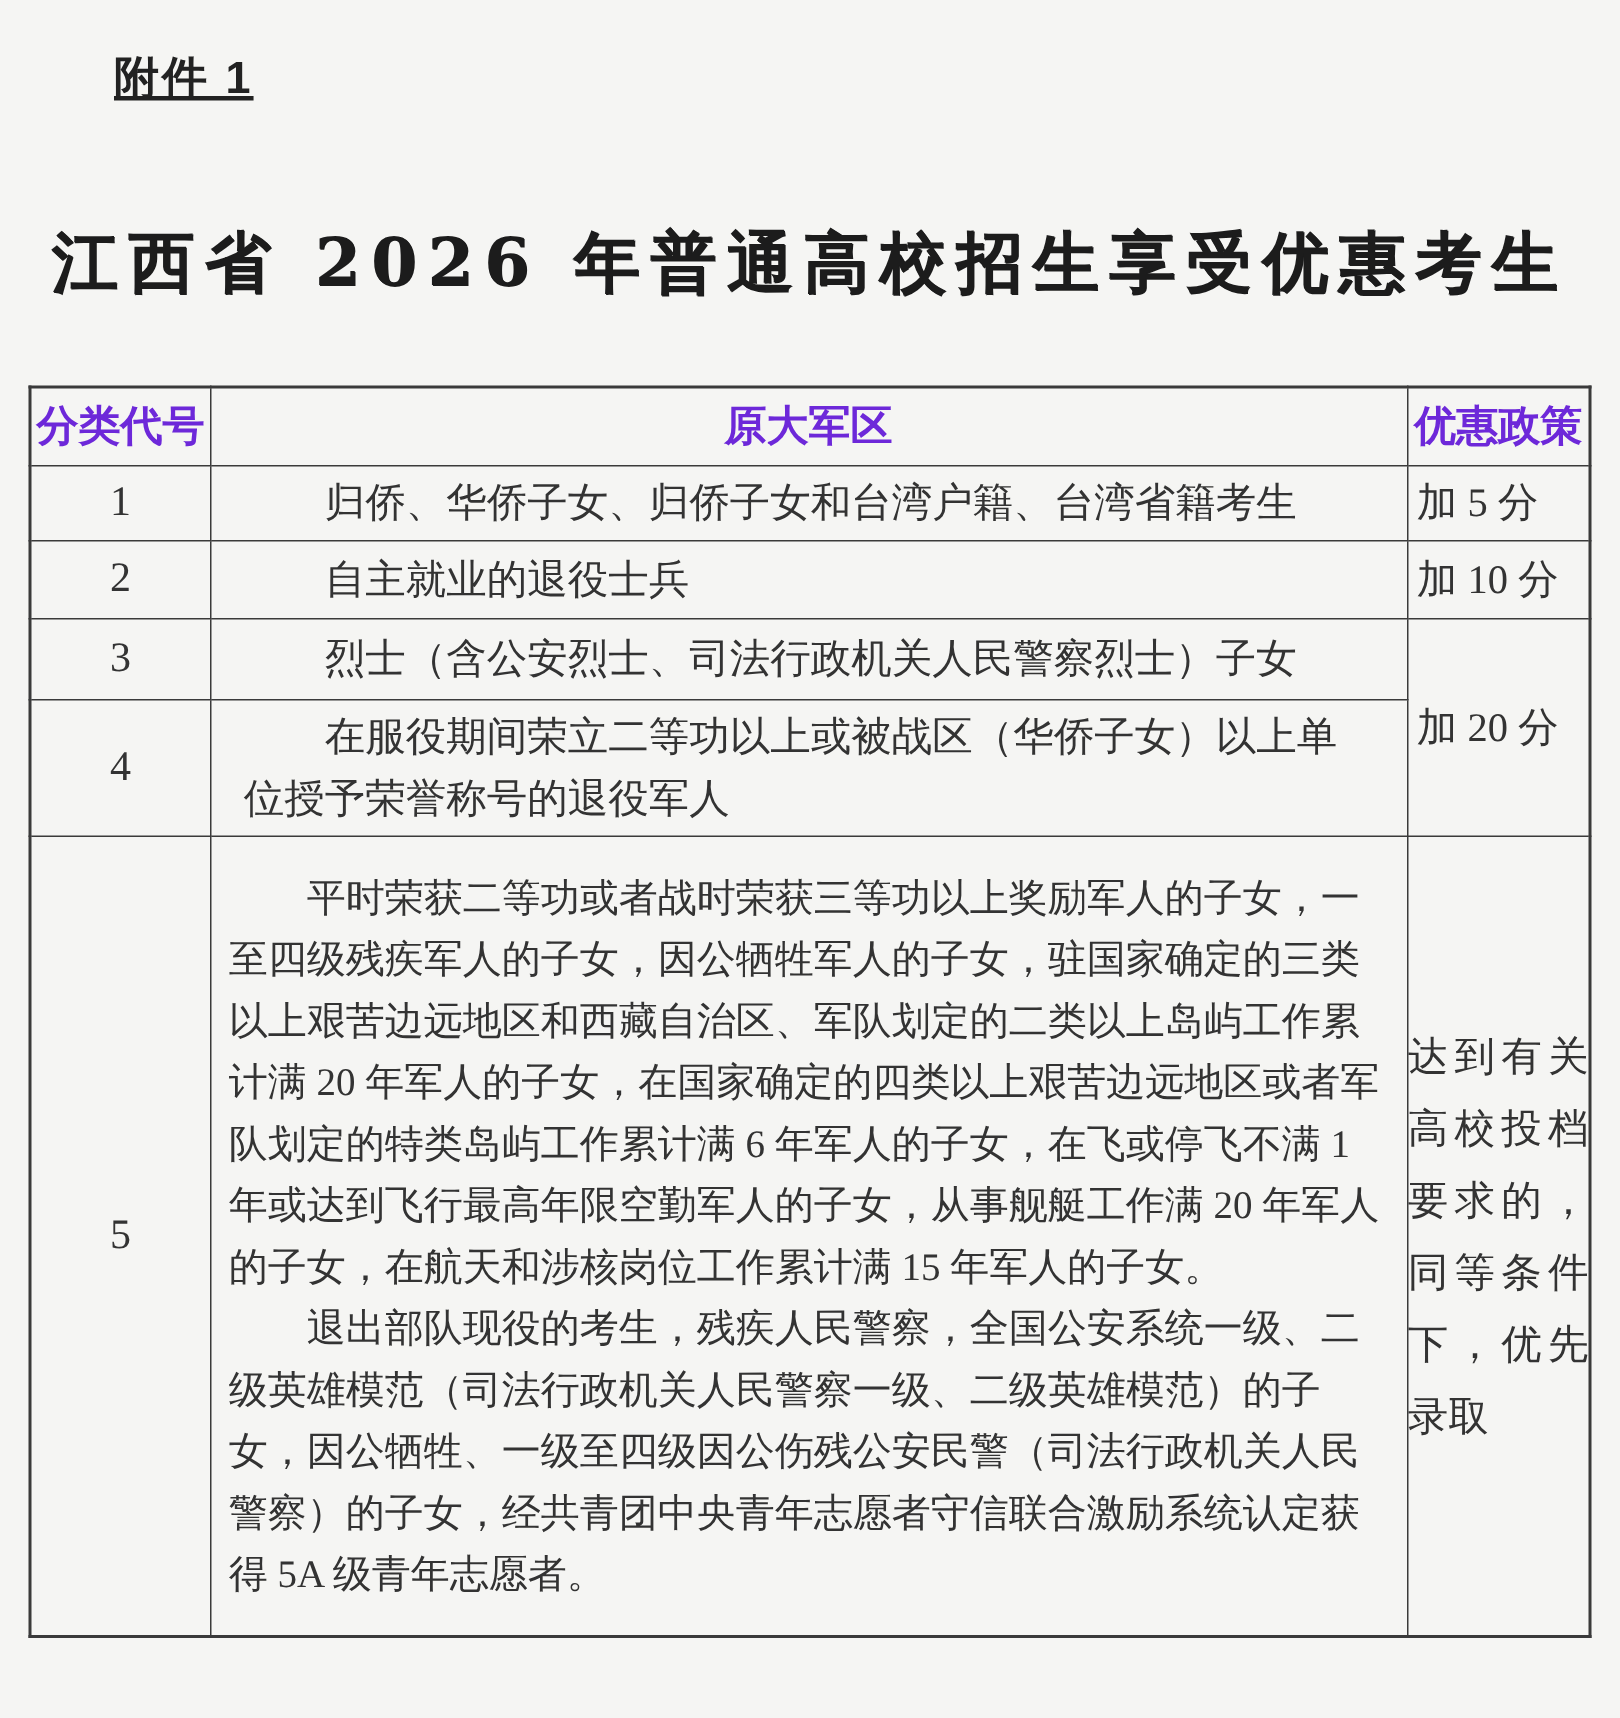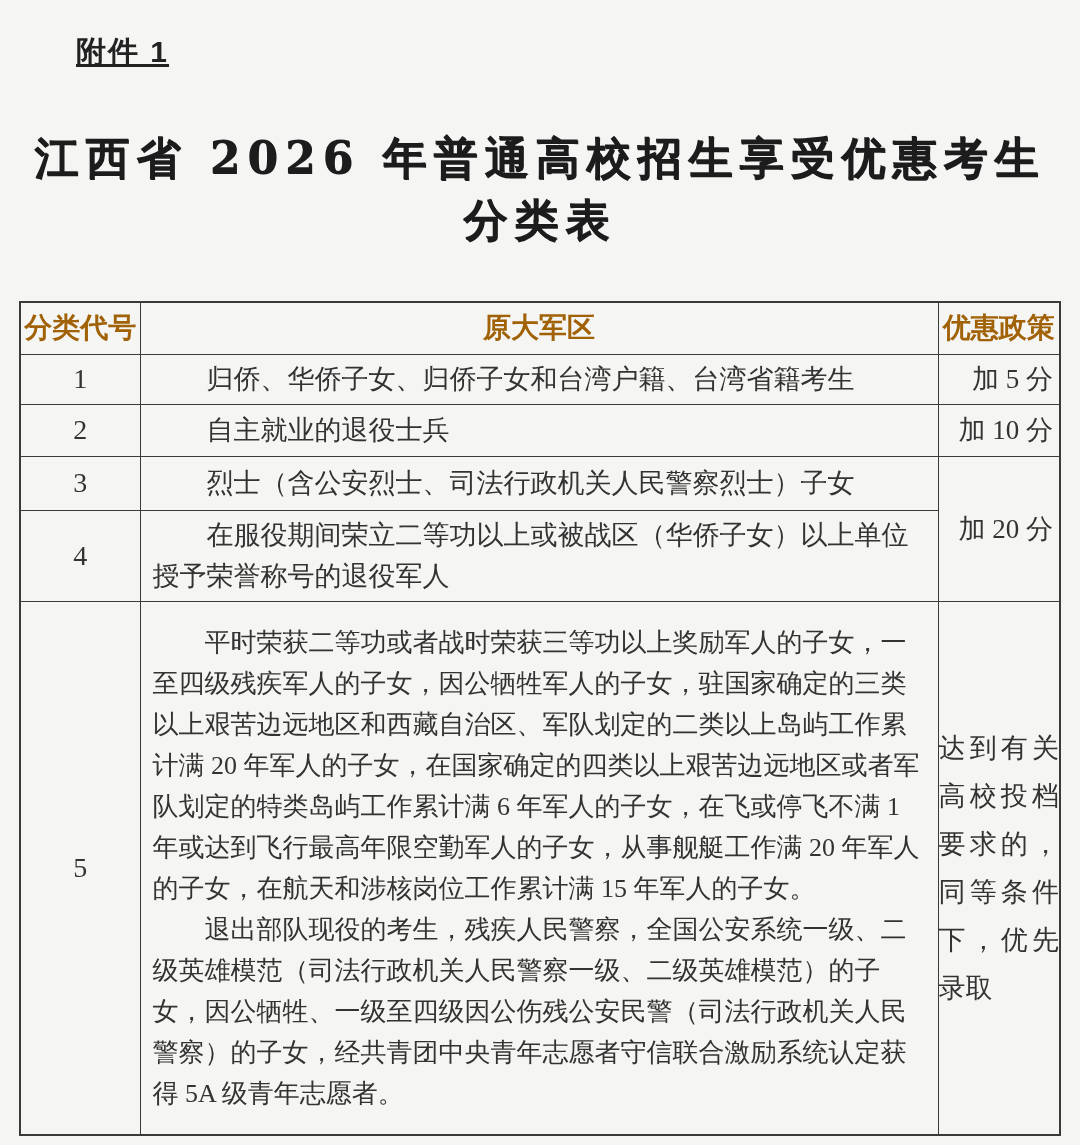--- a/index.html
+++ b/index.html
@@ -17,21 +17,21 @@
   .attachment {
     padding: 32px 0 0 76px;
     font-family: "Liberation Sans", "DejaVu Sans", sans-serif;
     font-weight: 700;
     font-size: 30px;
     letter-spacing: 2px;
     color: #222;
     text-decoration: underline;
   }
   .doc-title {
-    margin-top: 54px;
+    margin-top: 72px;
     text-align: center;
     font-family: "DejaVu Serif", serif;
     font-weight: 700;
     font-size: 44px;
     line-height: 62px;
     letter-spacing: 7px;
     color: #1c1c1c;
     
     text-shadow: 0.6px 0.6px 0 #1c1c1c;
   }
@@ -45,72 +45,71 @@
   .pref-table th, .pref-table td {
     border: 1.5px solid #3a3a3a;
     box-sizing: border-box;
     vertical-align: middle;
   }
   .pref-table th {
     font-family: "Liberation Sans", "DejaVu Sans", sans-serif;
     font-weight: 700;
     font-size: 28px;
     text-align: center;
-    color: #a16207;
+    color: #6d28d9;
   }
   tr.hdr-row   { height: 52px; }
   tr.row-1     { height: 50px; }
   tr.row-2     { height: 52px; }
   tr.row-3     { height: 54px; }
   tr.row-4     { height: 86px; }
   tr.row-5     { height: 506px; }
   td.code-cell {
     text-align: center;
     font-size: 28px;
     color: #333;
   }
   td.target-cell {
-    padding: 4px 12px;
+    padding: 4px 22px;
     font-size: 27px;
     line-height: 41px;
     color: #333;
     text-align: left;
   }
   td.target-cell p {
     margin: 0;
     text-indent: 2em;
   }
   td.target-cell.tall {
     padding: 20px 12px 20px 12px;
     font-size: 26px;
   }
   td.target-cell.tall p + p {
     margin-top: 0;
   }
   td.policy-cell {
-    text-align: right;
+    text-align: left;
     font-size: 27px;
     color: #333;
     padding: 0 6px;
   }
   td.policy-cell.tall {
     padding: 0 0;
     line-height: 48px;
     text-align: justify;
     text-justify: inter-character;
   }
 </style>
 </head>
 <body>
 
 <div class="attachment">附件 1</div>
 
 <div class="doc-title">
   <div>江西省 2026 年普通高校招生享受优惠考生</div>
-  <div>分类表</div>
 </div>
 
 <table class="pref-table">
   <colgroup>
     <col style="width:120px">
     <col style="width:798px">
     <col style="width:122px">
   </colgroup>
   <tbody>
       <tr class="hdr-row">

